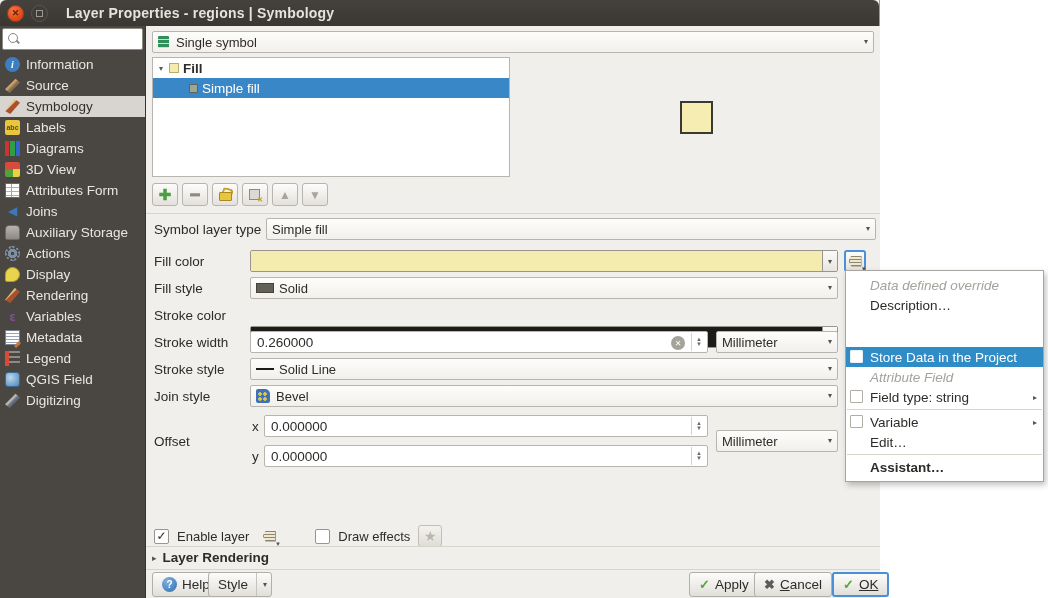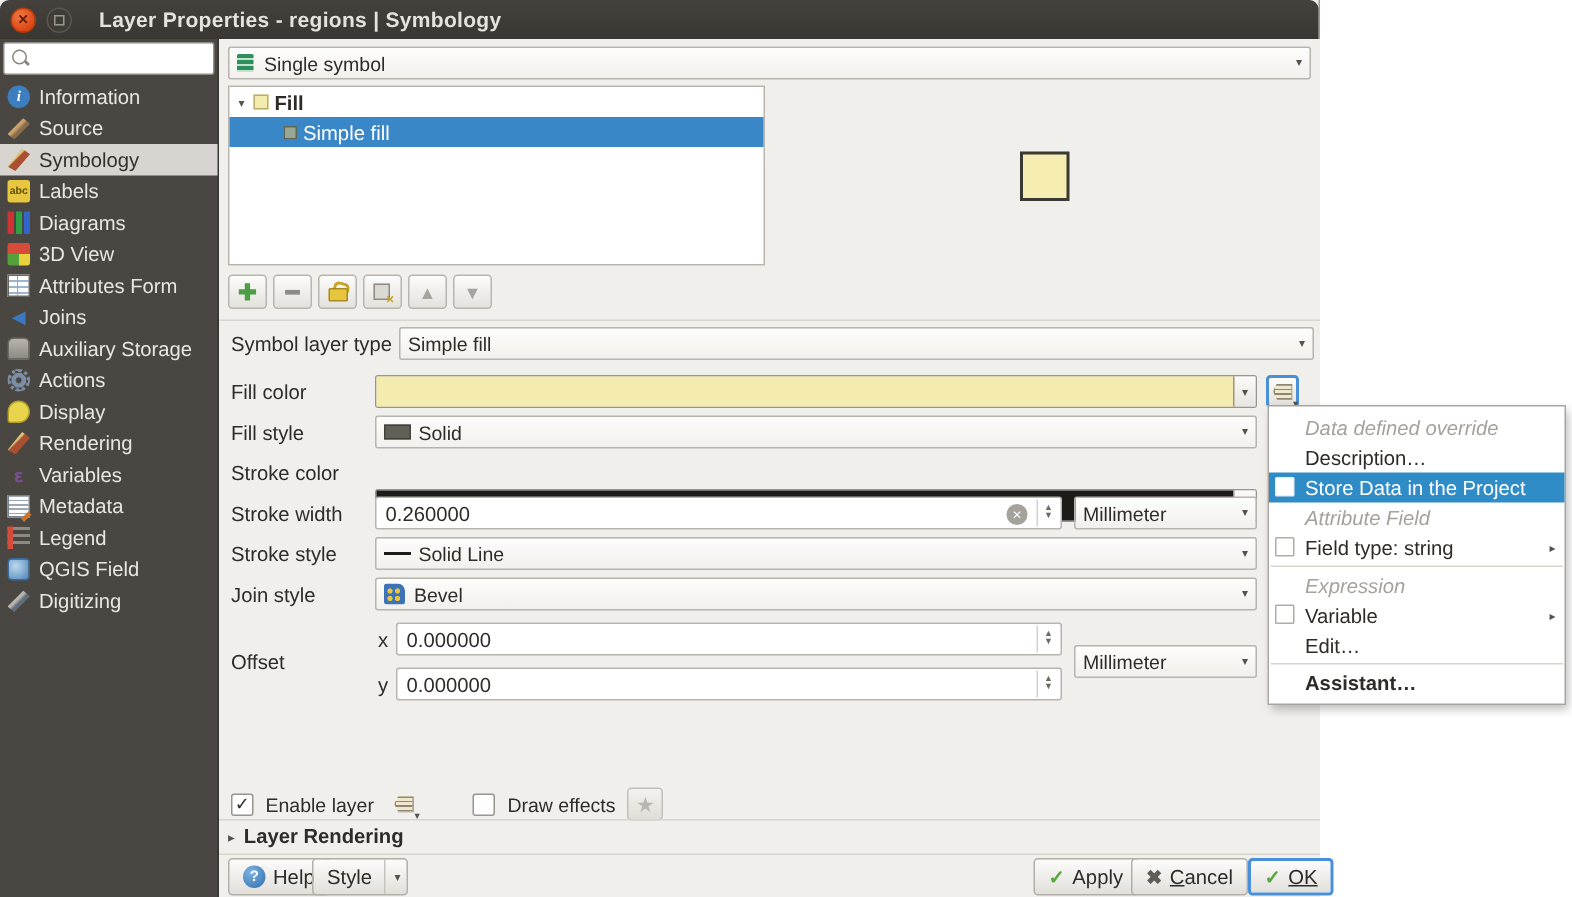--- a/index.html
+++ b/index.html
@@ -122,21 +122,21 @@
   .style-arrow { border-left:1px solid #c6c3bd; padding-left:6px; margin-left:3px; font-size:8px; color:#55524d; align-self:stretch; display:flex; align-items:center; }
   .btn-apply { left:543px; }
   .btn-cancel { left:608px; }
   .btn-ok { left:686px; border:2px solid #4a90d9; }
   .u { text-decoration:underline; }
 
   
   .menu { position:absolute; left:845px; top:270px; width:199px; background:#ffffff; border:1px solid #a8a5a0; box-shadow:2px 3px 6px rgba(0,0,0,.25); padding:4px 0; z-index:50; }
   .menu-item { height:20px; display:flex; align-items:center; padding:0 6px 0 24px; font-size:13.5px; position:relative; white-space:nowrap; }
   .menu-header { font-style:italic; color:#a5a29c; }
-  .menu-item.hl { background:#308cc6; color:#ffffff; }
+  .menu-item.hl { background:#308cc6; color:#ffffff;margin-top:32px; }
   .menu-cb { position:absolute; left:4px; top:3px; width:13px; height:13px; border:1px solid #b0ada7; background:#fff; border-radius:1px; }
   .menu-item.hl .menu-cb { border-color:#e8f1f8; }
   .submenu-arrow { position:absolute; right:6px; font-size:8px; color:#55524d; }
   .menu-sep { border-top:1px solid #d8d5cf; margin:2px 1px; }
   .menu-item.default { font-weight:bold; }
 </style>
 </head>
 <body>
 
 <div class="window">
@@ -400,21 +400,20 @@
     <span class="menu-cb"></span>
     <span>Store Data in the Project</span>
   </div>
   <div class="menu-item menu-header">Attribute Field</div>
   <div class="menu-item">
     <span class="menu-cb"></span>
     <span>Field type: string</span>
     <span class="submenu-arrow">▸</span>
   </div>
   <div class="menu-sep"></div>
-  <div class="menu-item menu-header">Expression</div>
   <div class="menu-item">
     <span class="menu-cb"></span>
     <span>Variable</span>
     <span class="submenu-arrow">▸</span>
   </div>
   <div class="menu-item">Edit…</div>
   <div class="menu-sep"></div>
   <div class="menu-item default">Assistant…</div>
 </div>
 

